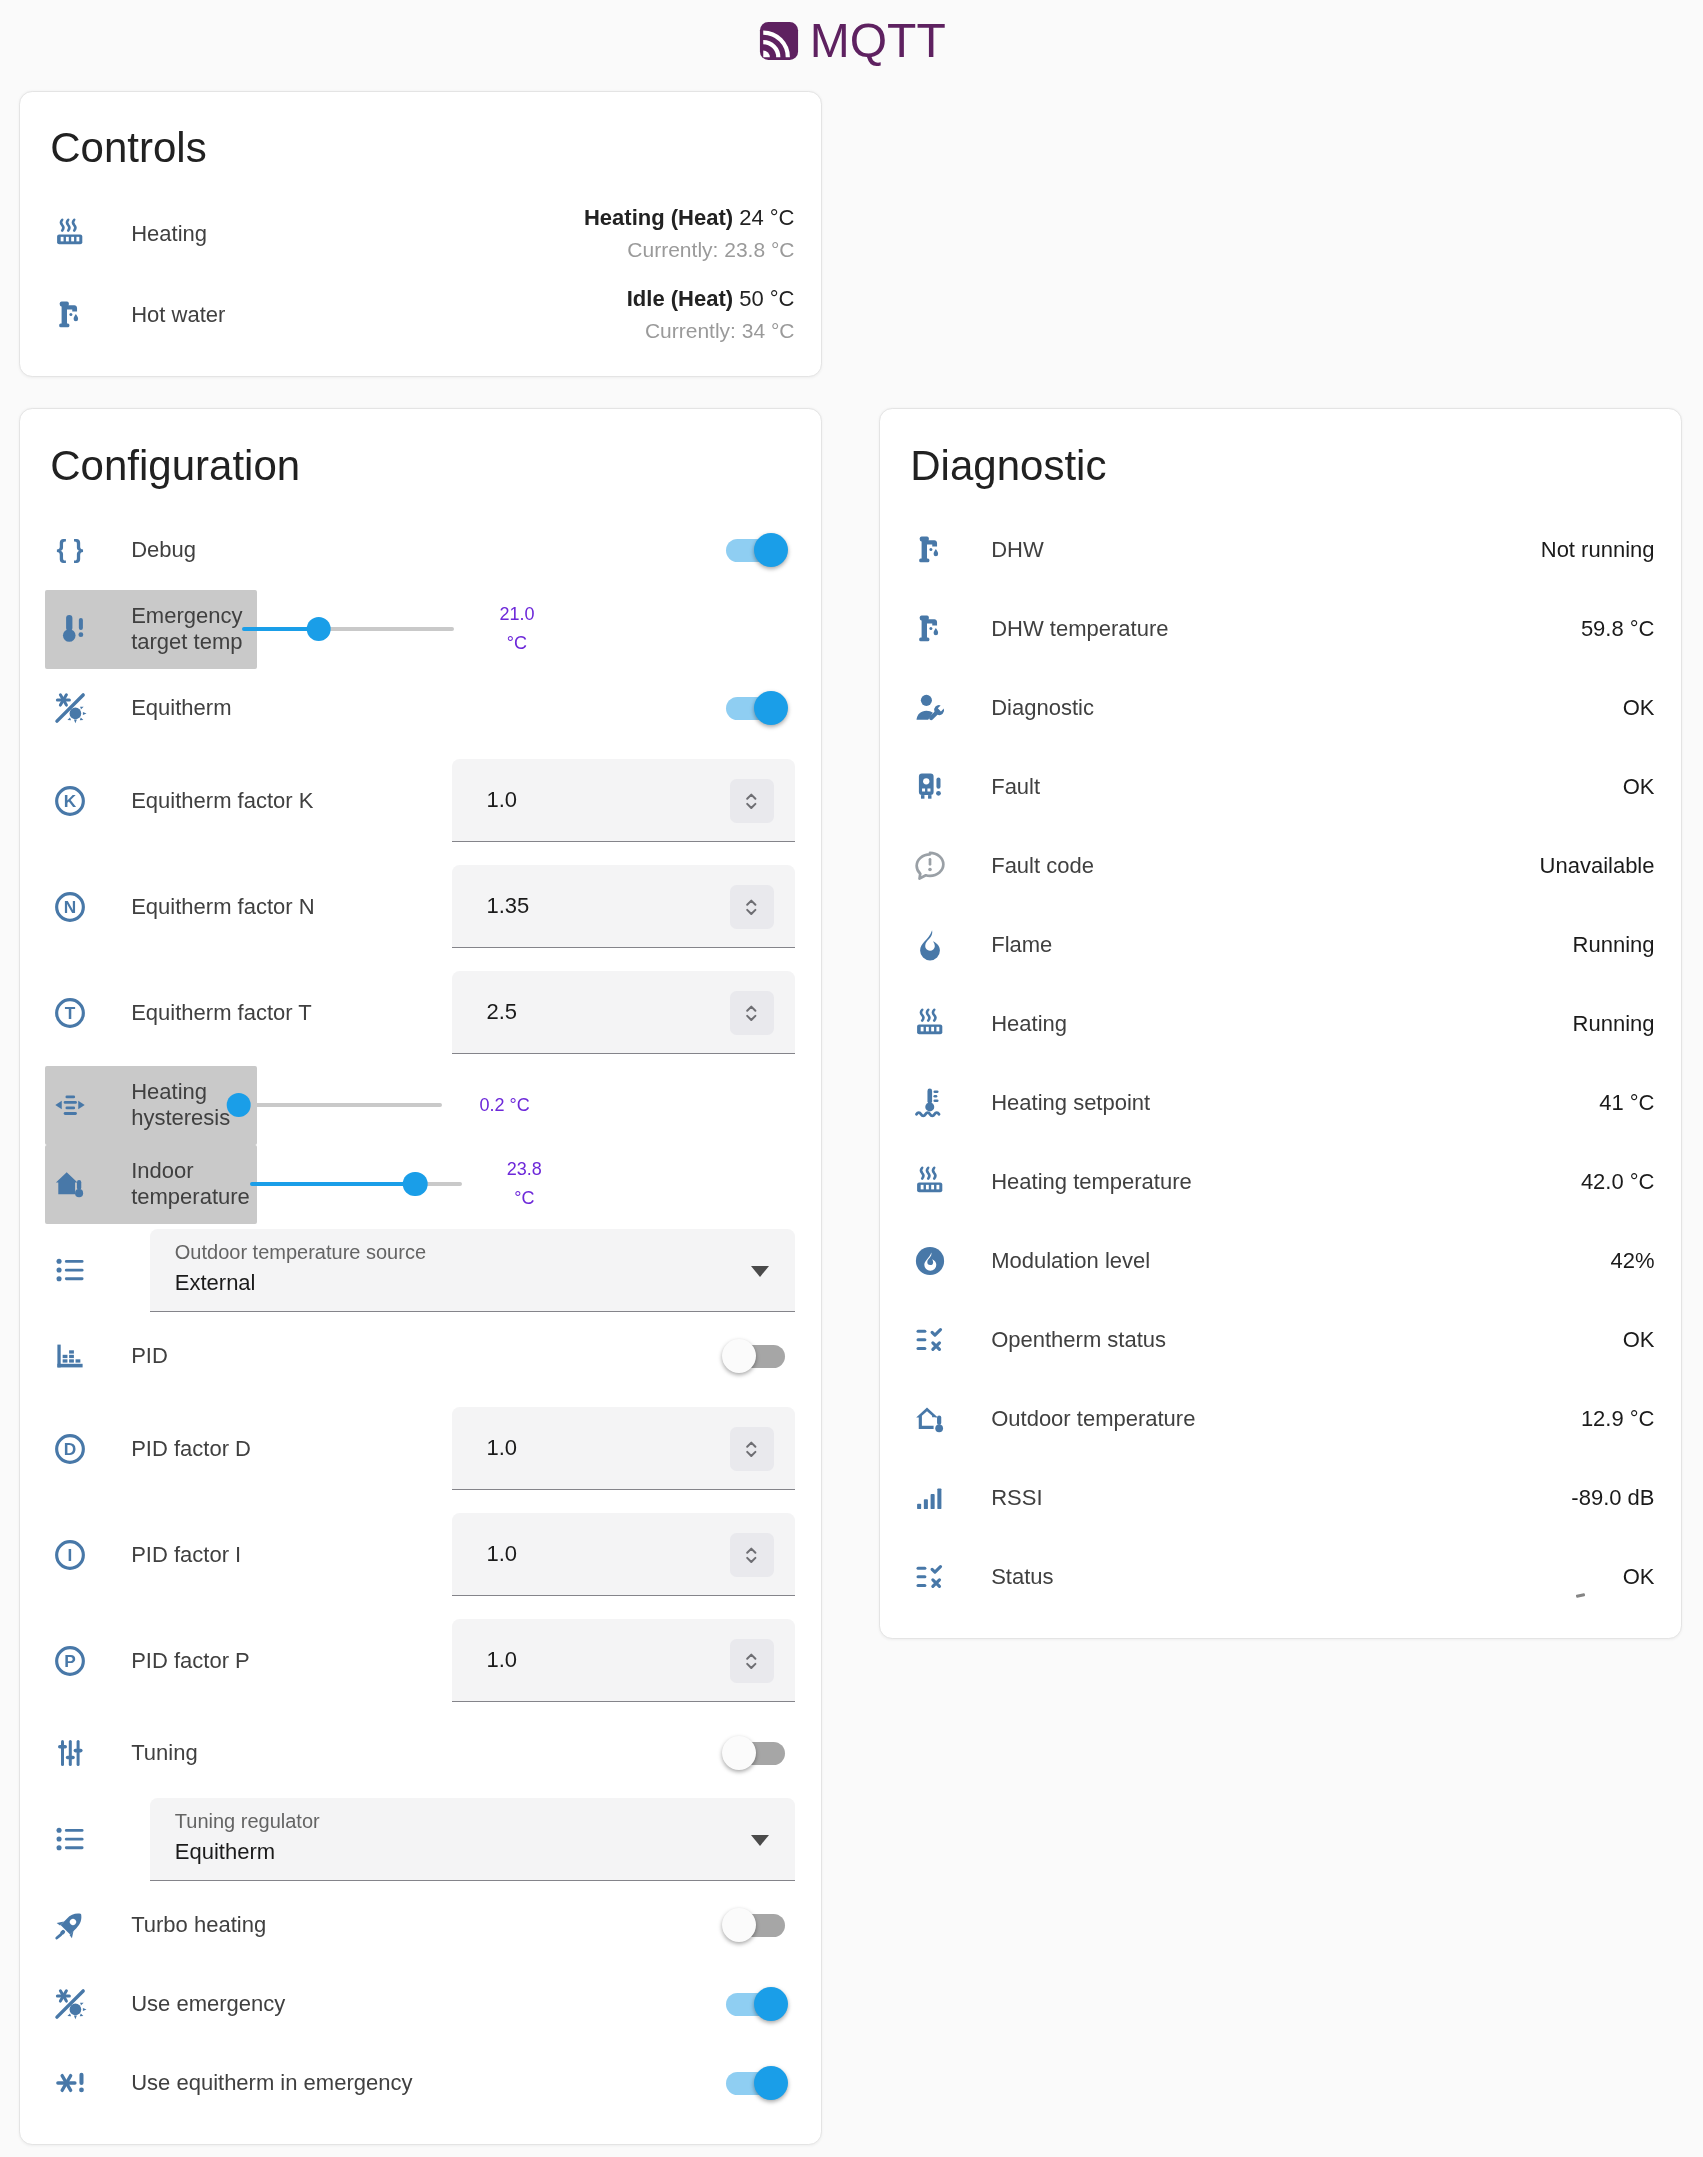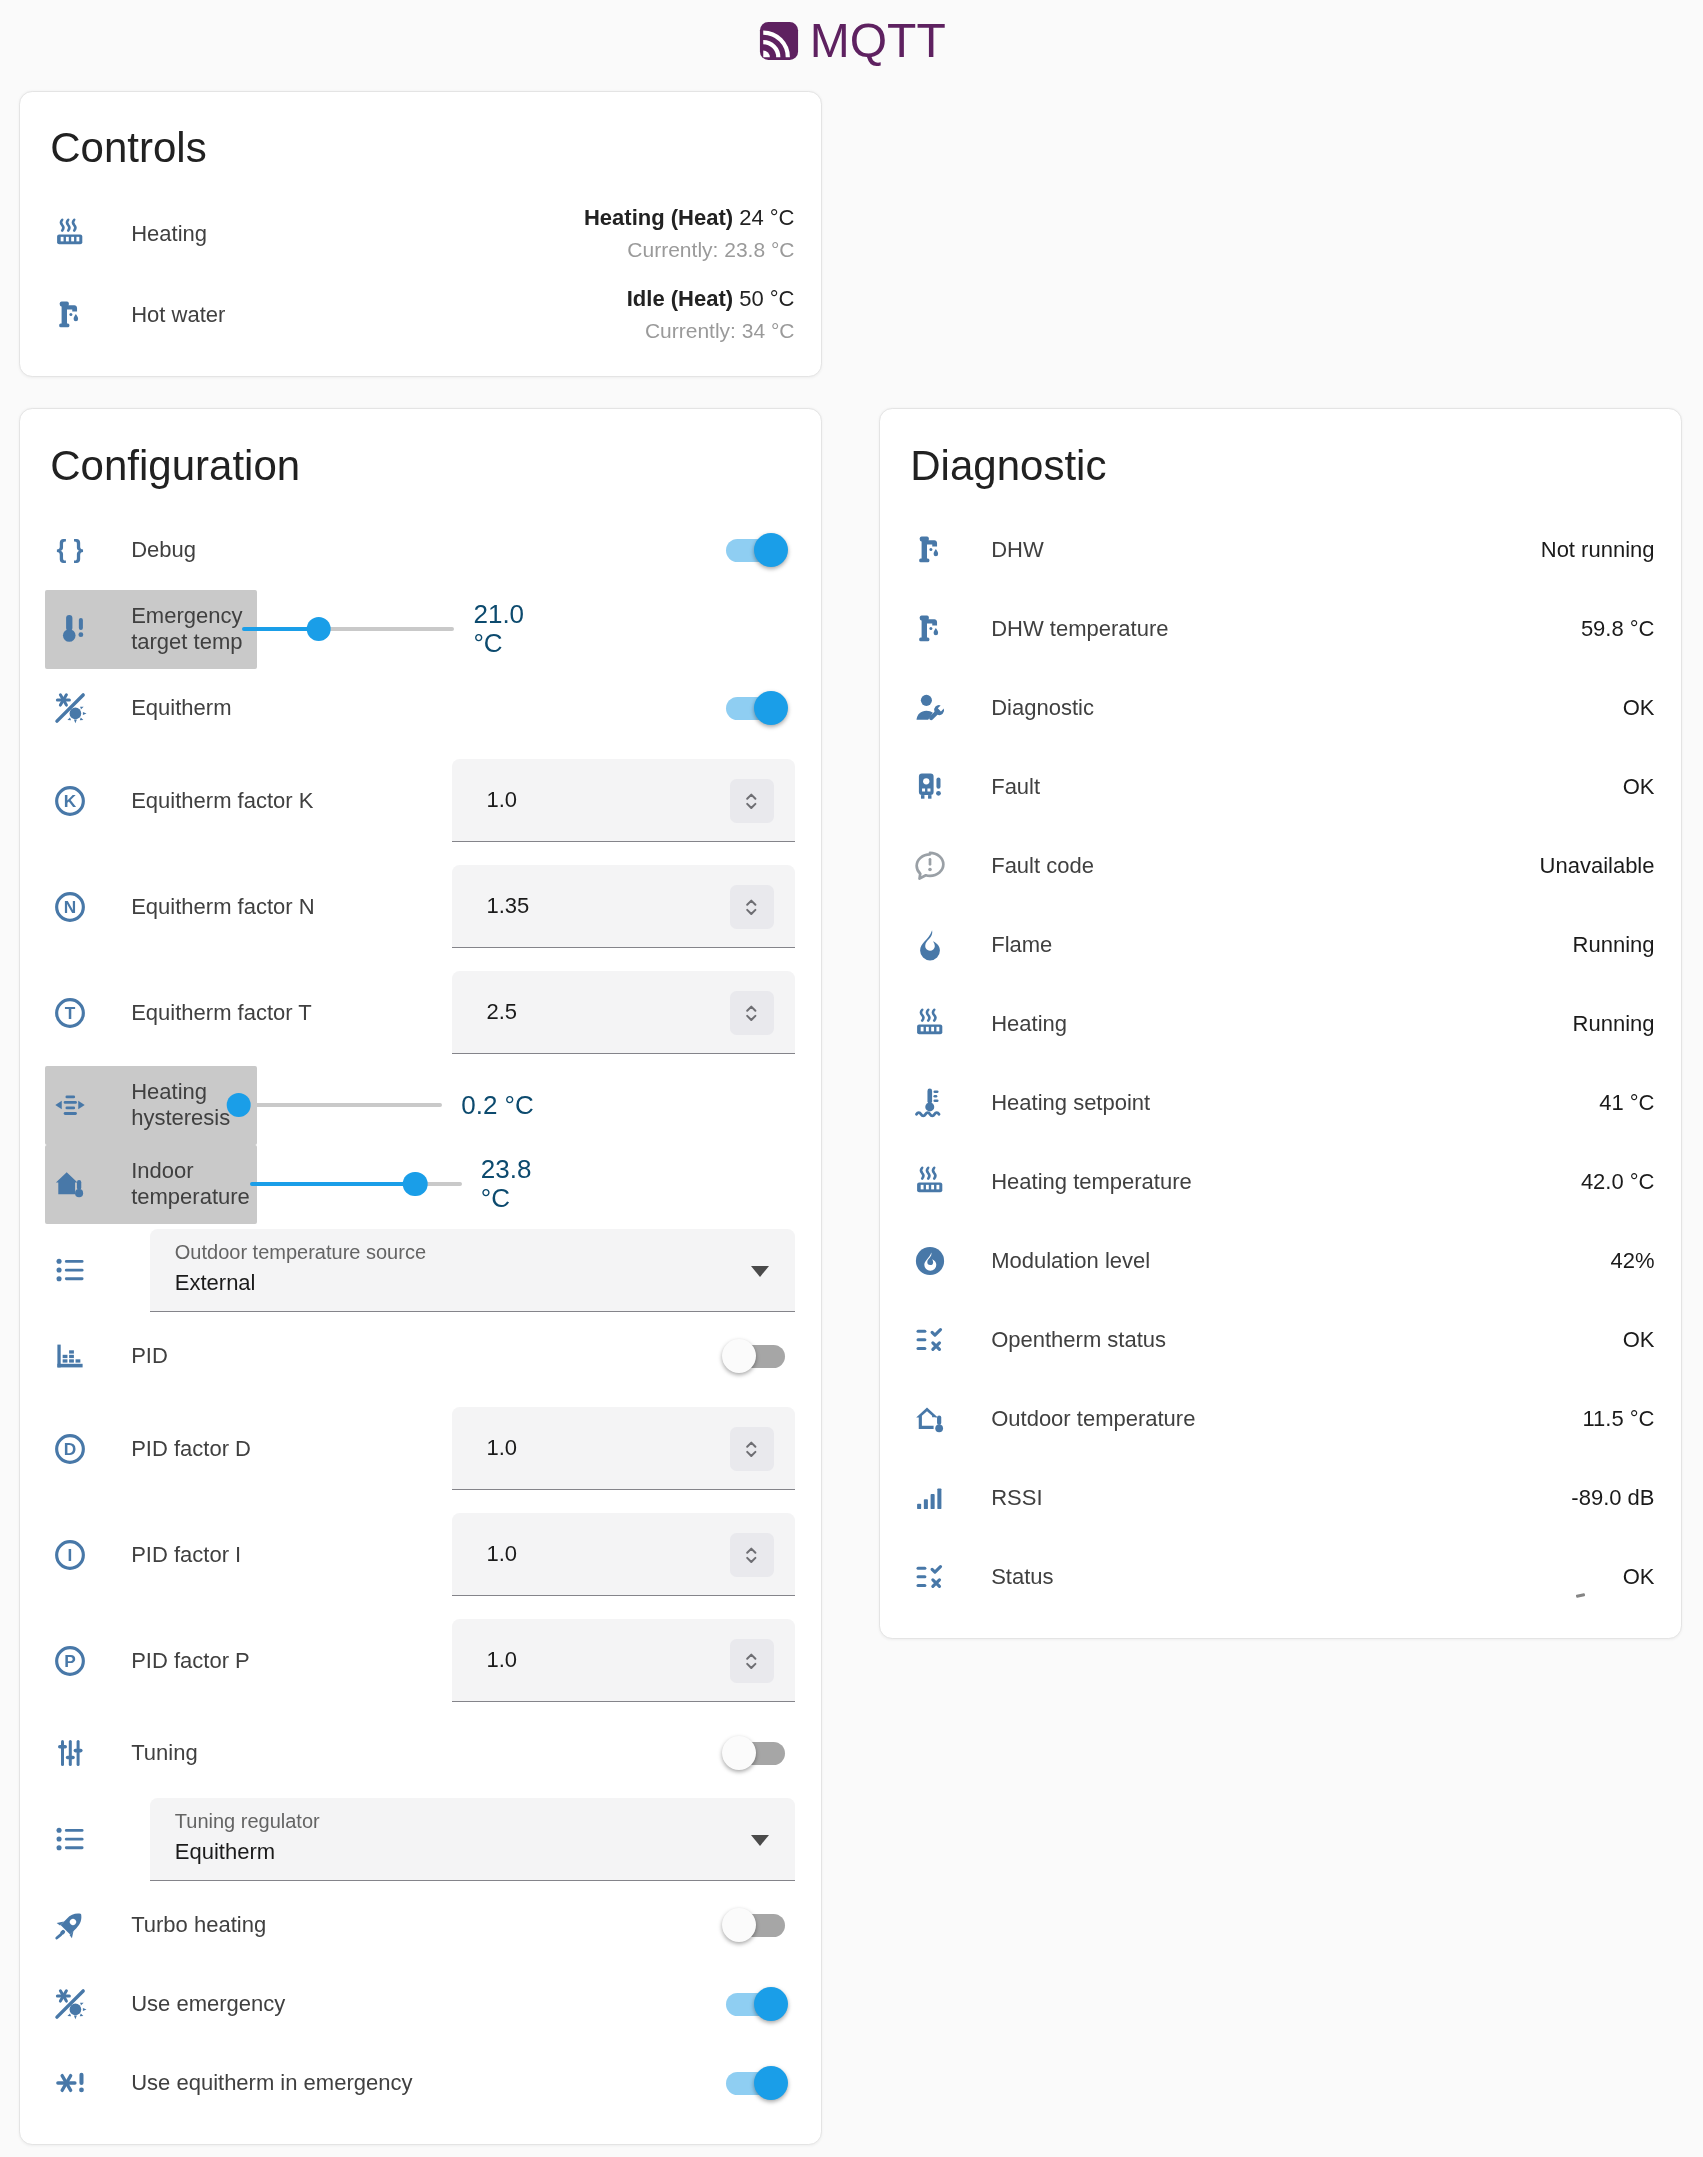--- a/index.html
+++ b/index.html
@@ -46,21 +46,21 @@
   .switch.on .track { background:#8fcef2; }
   .switch .thumb { position:absolute; top:-5.7px; left:-3.8px; width:34px; height:34px; border-radius:50%;
                    background:#fbfbfb; box-shadow:0 1.9px 4.7px rgba(0,0,0,0.35); }
   .switch.on .thumb { left:28px; background:#1a9ee8; }
 
   
   .slider-area { margin-left:auto; display:flex; align-items:center; }
   .slider { position:relative; width:212px; height:3.8px; border-radius:1.9px; background:#c9c9c9; margin-right:19px; }
   .slider-fill { height:100%; border-radius:1.9px; background:#1a9ee8; }
   .slider-knob { position:absolute; top:-10.4px; width:24.6px; height:24.6px; border-radius:50%; background:#1a9ee8; transform:translateX(-50%); }
-  .slider-value { width:87px; text-align:left; font-size:26px; line-height:29px; color:#0c4a6e; }
+  .slider-value { width:87px; text-align:center; font-size:18px; line-height:29px; color:#6d28d9; }
 
   
   .numbox { margin-left:auto; width:343px; height:83px; background:#f4f4f5; border-radius:7.6px 7.6px 0 0;
             border-bottom:0.9px solid #84848a; position:relative; display:flex; align-items:center; }
   .numval { font-size:22px; margin-left:35px; color:#1b1b1b; }
   .stepper { position:absolute; right:21px; top:20px; width:44px; height:44px; background:#e9e9ed; border-radius:6.6px;
              display:flex; align-items:center; justify-content:center; cursor:pointer; }
   .stepper svg { width:24.6px; height:24.6px; }
 
   
@@ -631,21 +631,21 @@
         </div>
         <div class="row d-row">
           <span class="icon">
             <svg viewBox="0 0 24 24" fill="currentColor">
               <path d="M10 4.3L2.8 11h1.7v7.6h9.9v-2.1H6.6V9.9L10 6.8l3.4 3.1v1h2.1V11h1.7z"></path>
               <rect x="16.7" y="9.6" width="2.8" height="6.4" rx="1.4"></rect>
               <circle cx="18.1" cy="18.2" r="2.6"></circle>
             </svg>
           </span>
           <span class="row-label">Outdoor temperature</span>
-          <span class="d-value">11.5 °C</span>
+          <span class="d-value">12.9 °C</span>
         </div>
         <div class="row d-row">
           <span class="icon">
             <svg viewBox="0 0 24 24" fill="currentColor">
               <rect x="3.4" y="15.8" width="2.7" height="3.6" rx=".6"></rect>
               <rect x="7.9" y="12.8" width="2.7" height="6.6" rx=".6"></rect>
               <rect x="12.4" y="9.4" width="2.7" height="10" rx=".6"></rect>
               <rect x="16.9" y="5.6" width="2.7" height="13.8" rx=".6"></rect>
             </svg>
           </span>

